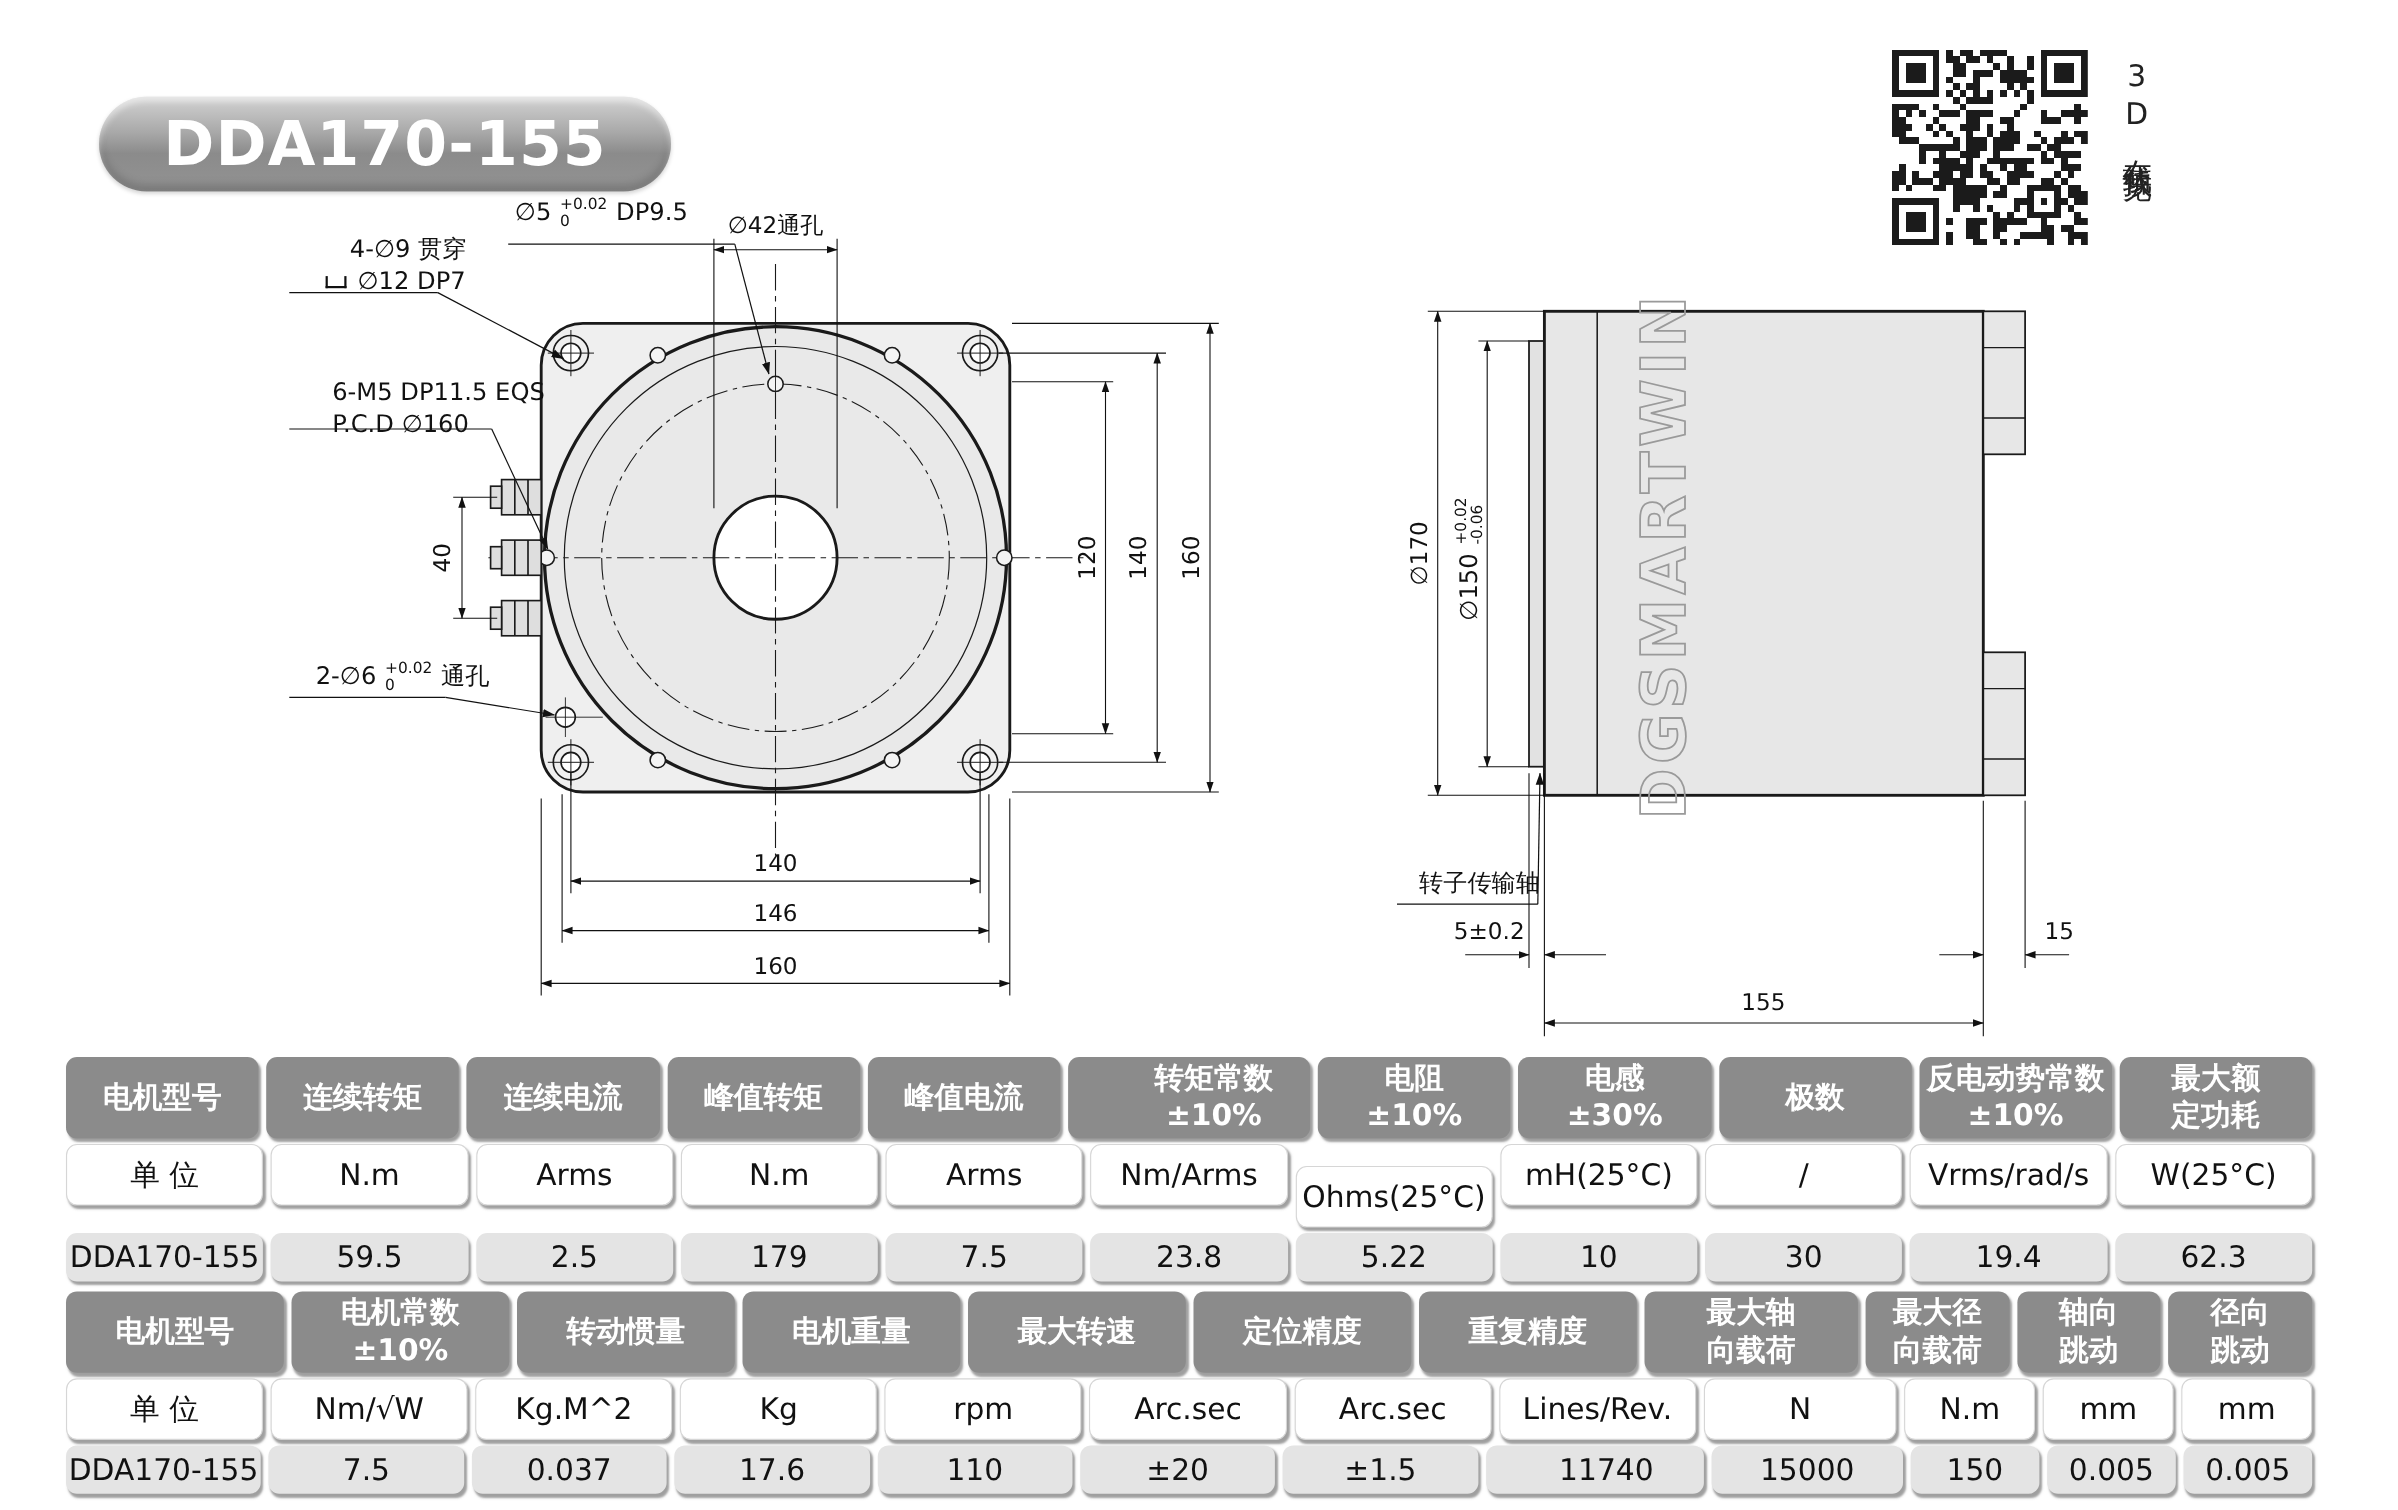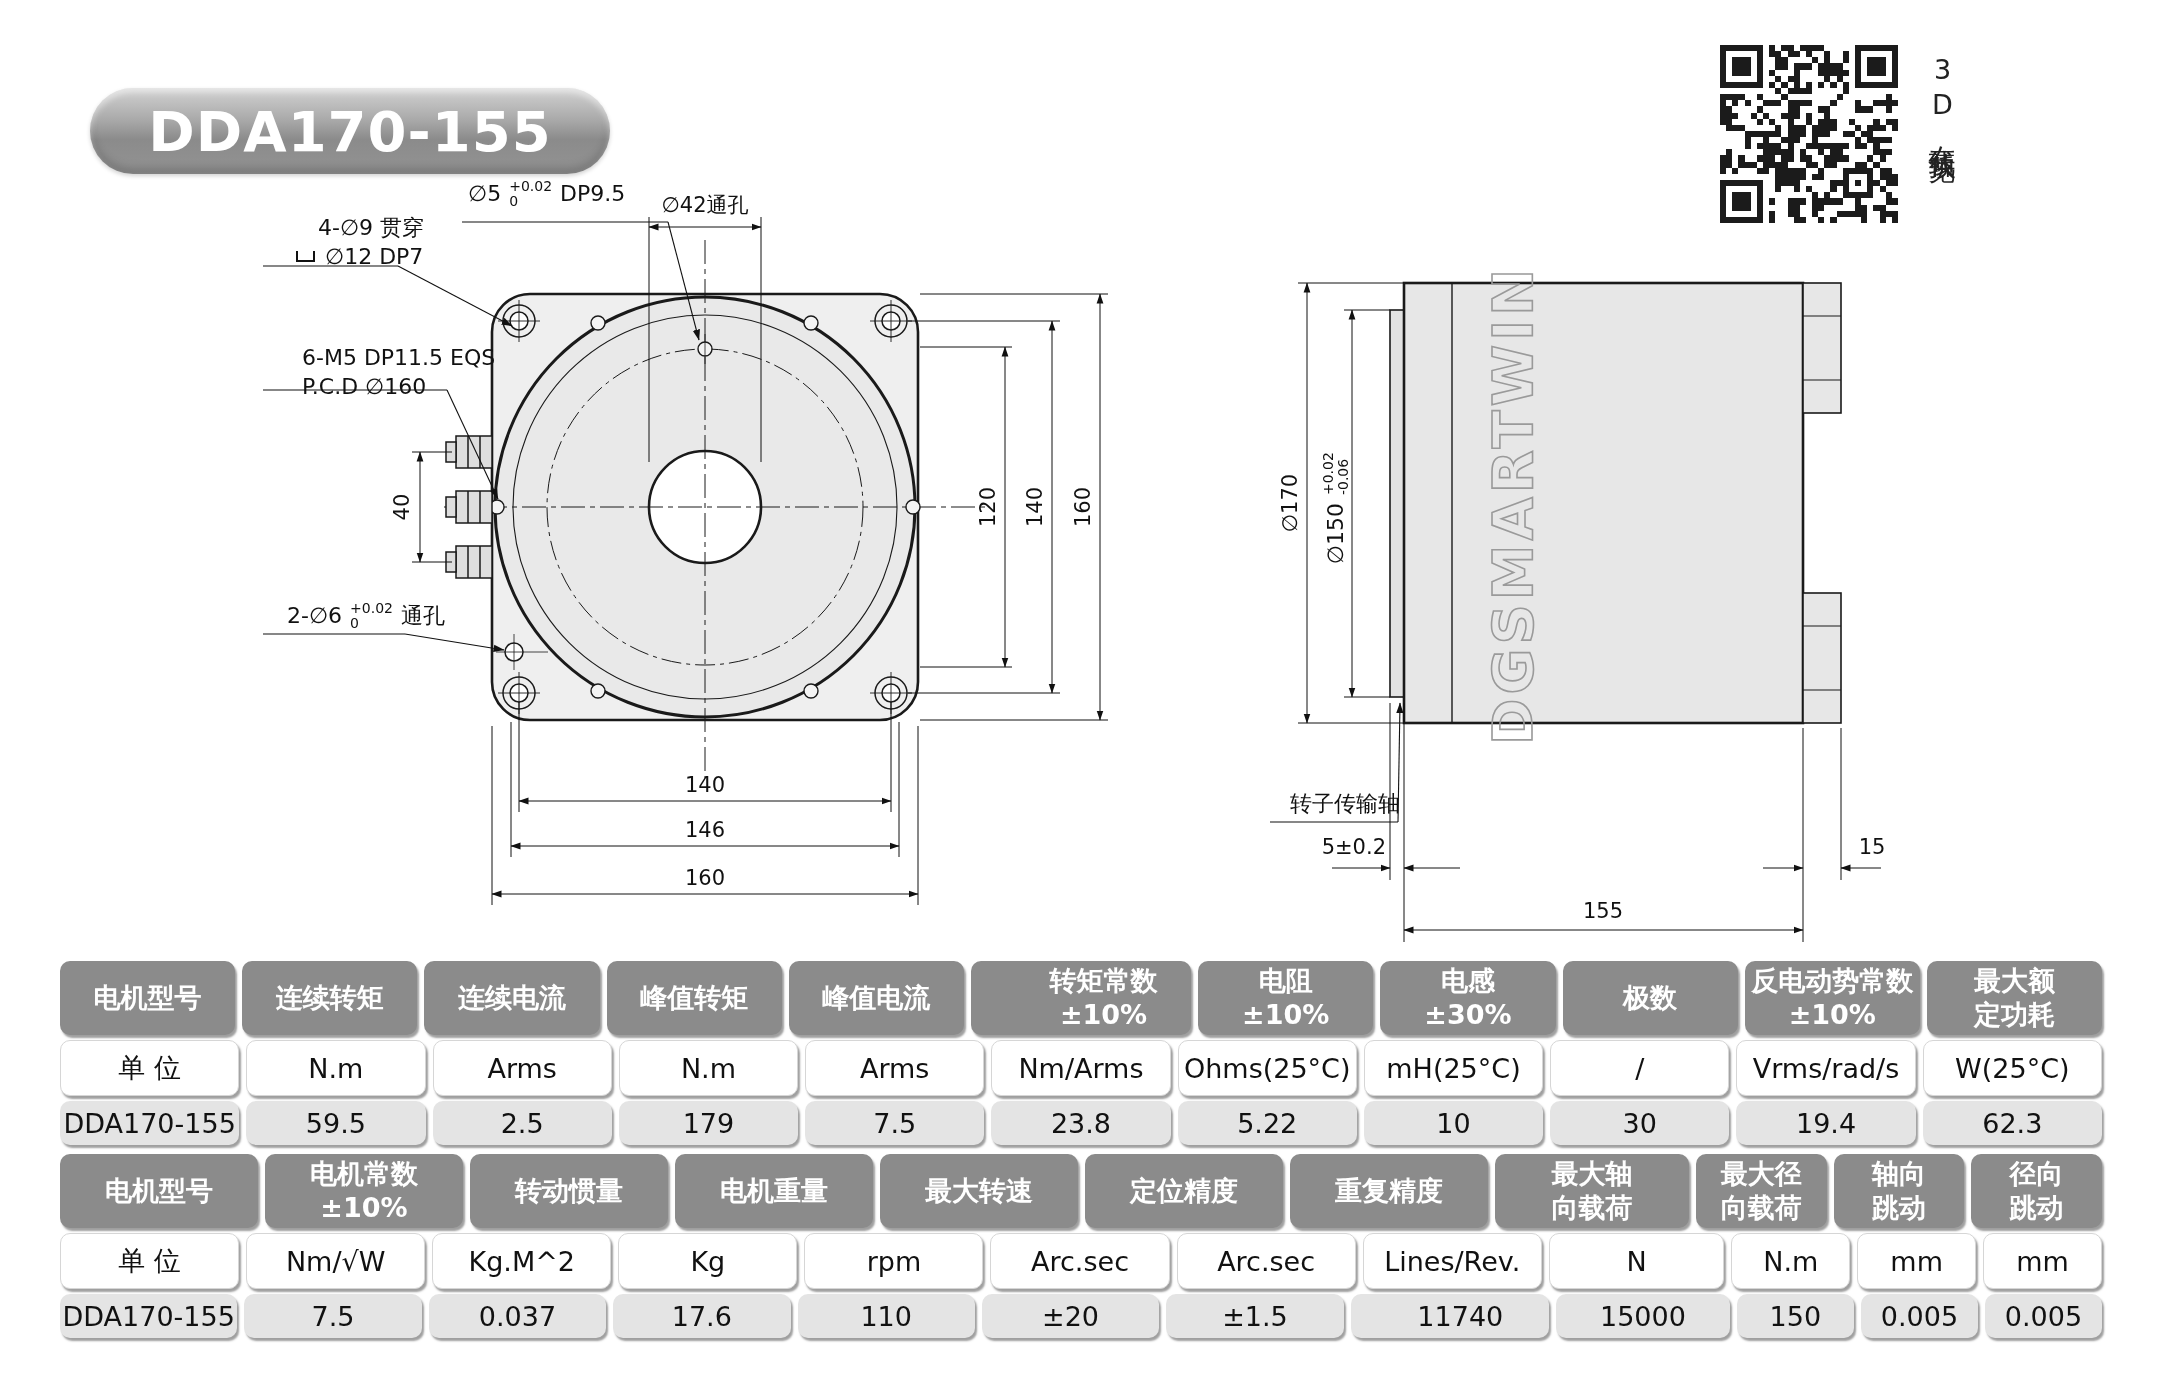--- a/index.html
+++ b/index.html
@@ -700,21 +700,21 @@
         <div class="pill header" style="flex: 1 1 0px;">最大额
 定功耗</div>
       </div>
       <div class="trow">
         <div class="pill unit" style="flex: 1 1 0px;">单 位</div>
         <div class="pill unit" style="flex: 1 1 0px;">N.m</div>
         <div class="pill unit" style="flex: 1 1 0px;">Arms</div>
         <div class="pill unit" style="flex: 1 1 0px;">N.m</div>
         <div class="pill unit" style="flex: 1 1 0px;">Arms</div>
         <div class="pill unit" style="flex: 1 1 0px;">Nm/Arms</div>
-        <div class="pill unit" style="flex: 1 1 0px;">Ohms(25°C)</div>
+        <div class="pill unit" style="flex: 1 1 0px; margin-top: 20px;">Ohms(25°C)</div>
         <div class="pill unit" style="flex: 1 1 0px;">mH(25°C)</div>
         <div class="pill unit" style="flex: 1 1 0px;">/</div>
         <div class="pill unit" style="flex: 1 1 0px;">Vrms/rad/s</div>
         <div class="pill unit" style="flex: 1 1 0px;">W(25°C)</div>
       </div>
       <div class="trow gap">
         <div class="pill value" style="flex: 1 1 0px;">DDA170-155</div>
         <div class="pill value" style="flex: 1 1 0px;">59.5</div>
         <div class="pill value" style="flex: 1 1 0px;">2.5</div>
         <div class="pill value" style="flex: 1 1 0px;">179</div>

